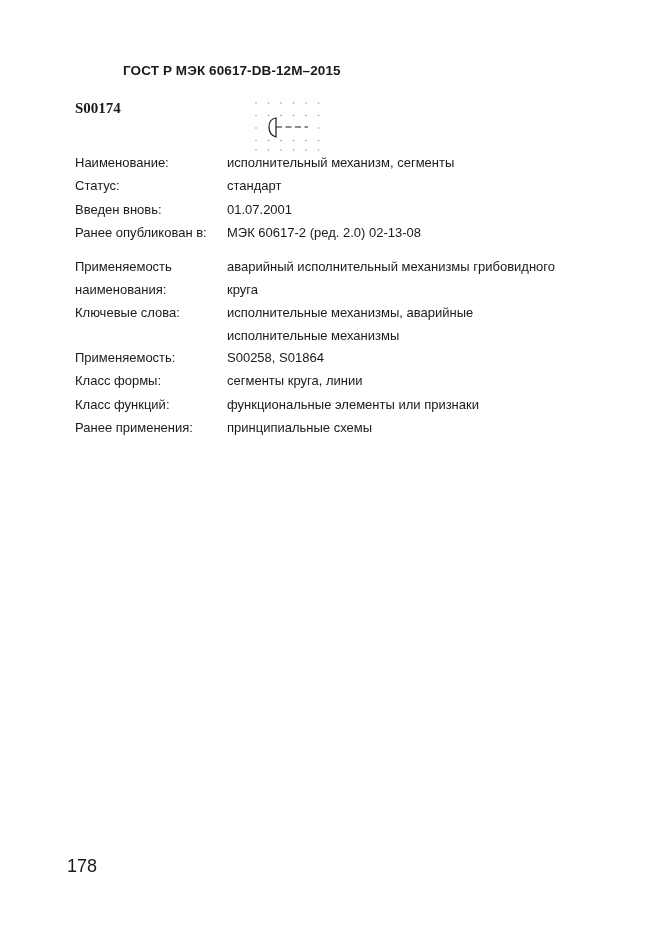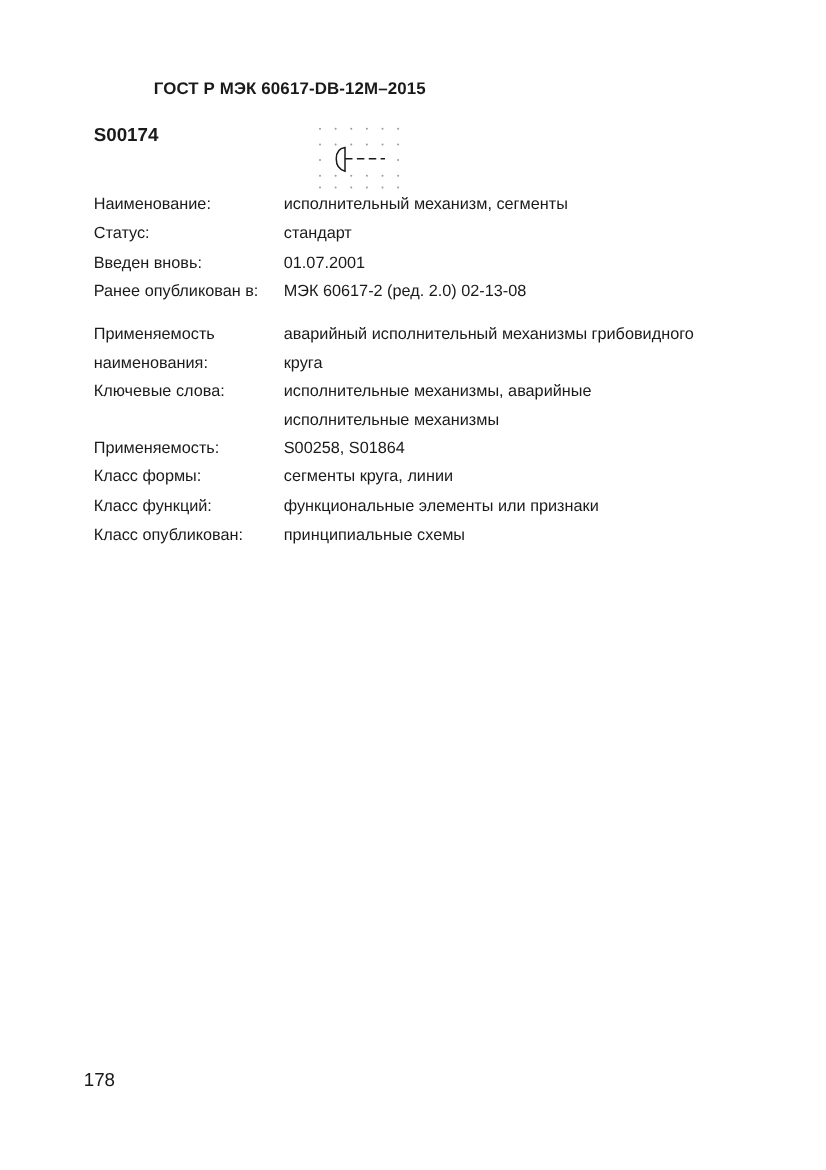--- a/index.html
+++ b/index.html
@@ -25,20 +25,21 @@
       white-space: nowrap;
       margin-left: 44px;
     }
     .symbol-id {
       position: absolute;
       left: 75px;
       top: 100px;
       font-size: 15px;
       font-weight: bold;
       white-space: nowrap;
+      font-family: Liberation Serif, serif;
     }
     .symbol-graphic {
       position: absolute;
       left: 250px;
       top: 98px;
       width: 75px;
       height: 55px;
     }
     .row {
       position: absolute;
@@ -54,21 +55,21 @@
     }
     .row .value {
       position: absolute;
       left: 152px;
       top: 0;
     }
     .page-number {
       position: absolute;
       left: 67px;
       top: 856px;
-      font-size: 15px;
+      font-size: 18px;
     }
   </style>
 </head>
 <body>
 
 <div class="doc-header">ГОСТ Р МЭК 60617-DB-12M–2015</div>
 
 <div class="symbol-id">S00174</div>
 
 <div class="symbol-graphic">
@@ -147,17 +148,17 @@
 </div>
 <div class="row" style="top:373px">
   <span class="label">Класс формы:</span>
   <span class="value">сегменты круга, линии</span>
 </div>
 <div class="row" style="top:397px">
   <span class="label">Класс функций:</span>
   <span class="value">функциональные элементы или признаки</span>
 </div>
 <div class="row" style="top:420px">
-  <span class="label">Класс опубликован:</span>
+  <span class="label">Ранее применения:</span>
   <span class="value">принципиальные схемы</span>
 </div>
 
 <div class="page-number">178</div>
 
 </body></html>

